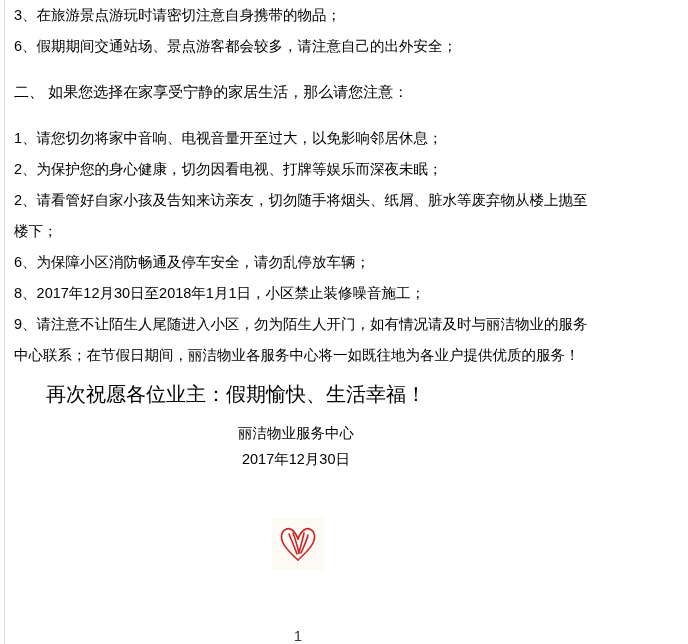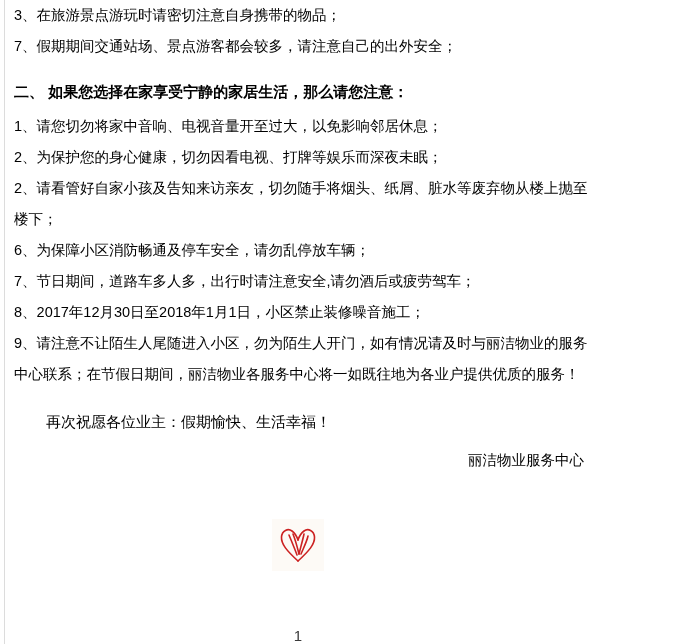--- a/index.html
+++ b/index.html
@@ -34,38 +34,37 @@
     font-size: 14.5px;
     line-height: 31px;
     padding-left: 6px;
     white-space: nowrap;
   }
   .para.wrap {
     white-space: normal;
   }
   .section-head {
     font-size: 15px;
-    font-weight: bold;
+    font-weight: normal;
     line-height: 31px;
     padding-left: 6px;
     margin-top: 14px;
-    margin-bottom: 4px;
+    margin-bottom: 16px;
     white-space: nowrap;
   }
   .spacer-sm { height: 8px; }
   .wish {
-    font-size: 15px;
+    font-size: 20px;
     line-height: 31px;
     padding-left: 38px;
     white-space: nowrap;
-    margin-top: 8px;
   }
   .sign {
     margin-top: 10px;
-    text-align: right;
+    text-align: center;
     padding-right: 4px;
   }
   .sign div {
     font-size: 14.5px;
     line-height: 26px;
   }
   .heart-wrap {
     margin-top: 46px;
     display: flex;
     justify-content: center;
@@ -97,41 +96,41 @@
   }
 </style>
 </head>
 <body>
 
 <div class="page">
   <div class="left-rule"></div>
 
   <div>
     <div class="para">3、在旅游景点游玩时请密切注意自身携带的物品；</div>
-    <div class="para">7、假期期间交通站场、景点游客都会较多，请注意自己的出外安全；</div>
+    <div class="para">6、假期期间交通站场、景点游客都会较多，请注意自己的出外安全；</div>
   </div>
 
   <div class="section-head">二、 如果您选择在家享受宁静的家居生活，那么请您注意：</div>
 
   <div>
     <div class="para">1、请您切勿将家中音响、电视音量开至过大，以免影响邻居休息；</div>
     <div class="para">2、为保护您的身心健康，切勿因看电视、打牌等娱乐而深夜未眠；</div>
     <div class="para wrap">2、请看管好自家小孩及告知来访亲友，切勿随手将烟头、纸屑、脏水等废弃物从楼上抛至楼下；</div>
     <div class="para">6、为保障小区消防畅通及停车安全，请勿乱停放车辆；</div>
-    <div class="para">7、节日期间，道路车多人多，出行时请注意安全,请勿酒后或疲劳驾车；</div>
     <div class="para">8、2017年12月30日至2018年1月1日，小区禁止装修噪音施工；</div>
     <div class="para wrap">9、请注意不让陌生人尾随进入小区，勿为陌生人开门，如有情况请及时与丽洁物业的服务中心联系；在节假日期间，丽洁物业各服务中心将一如既往地为各业户提供优质的服务！</div>
   </div>
 
   <div class="spacer-sm"></div>
 
   <div class="wish">再次祝愿各位业主：假期愉快、生活幸福！</div>
 
   <div class="sign">
     <div>丽洁物业服务中心</div>
+    <div>2017年12月30日</div>
   </div>
 
   <div class="heart-wrap">
     <div class="heart-box">
       <span>
         <svg width="42" height="40" viewBox="0 0 42 40" fill="none" stroke="#cc2222" stroke-width="1.6" stroke-linecap="round">
           <path d="M21 36 C10 26 4 19 4.5 12 C5 5.5 11 3 15 6 C18 8.2 20 12 21 15"></path>
           <path d="M21 36 C32 26 38 19 37.5 12 C37 5.5 31 3 27 6 C24 8.2 22 12 21 15"></path>
           <path d="M12 10 C14 15 17 22 20 30"></path>
           <path d="M16 9 C18 14 20 21 22 29"></path>

